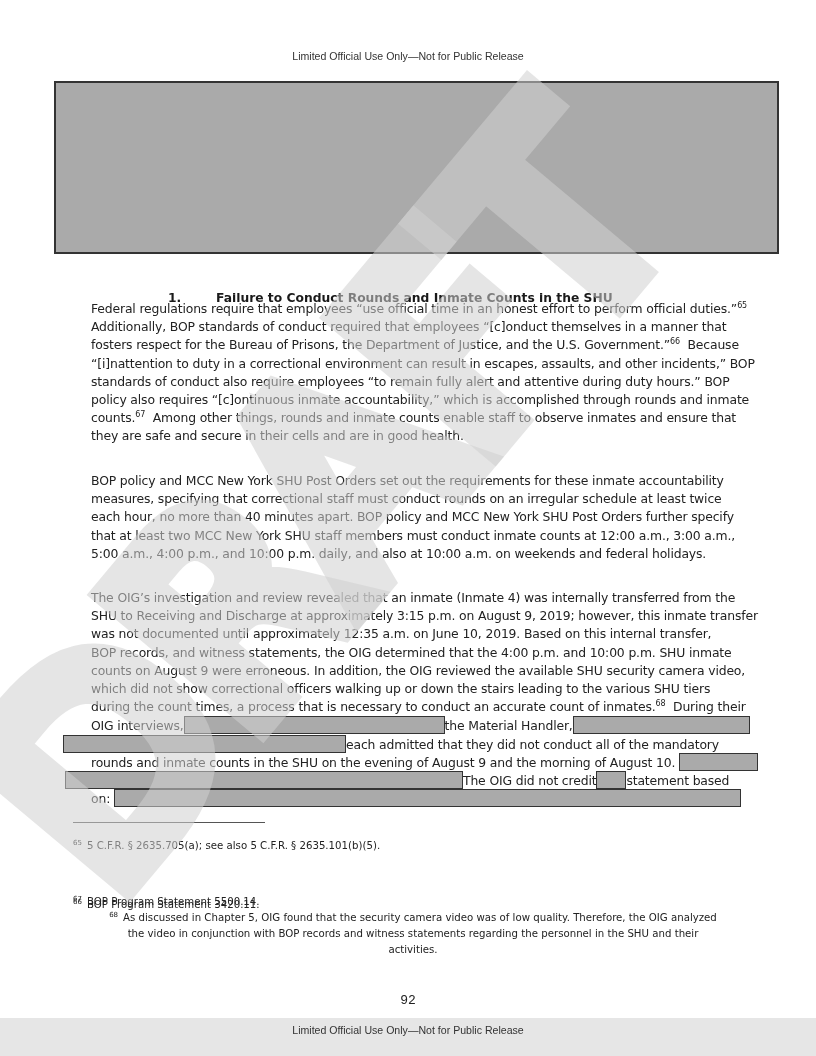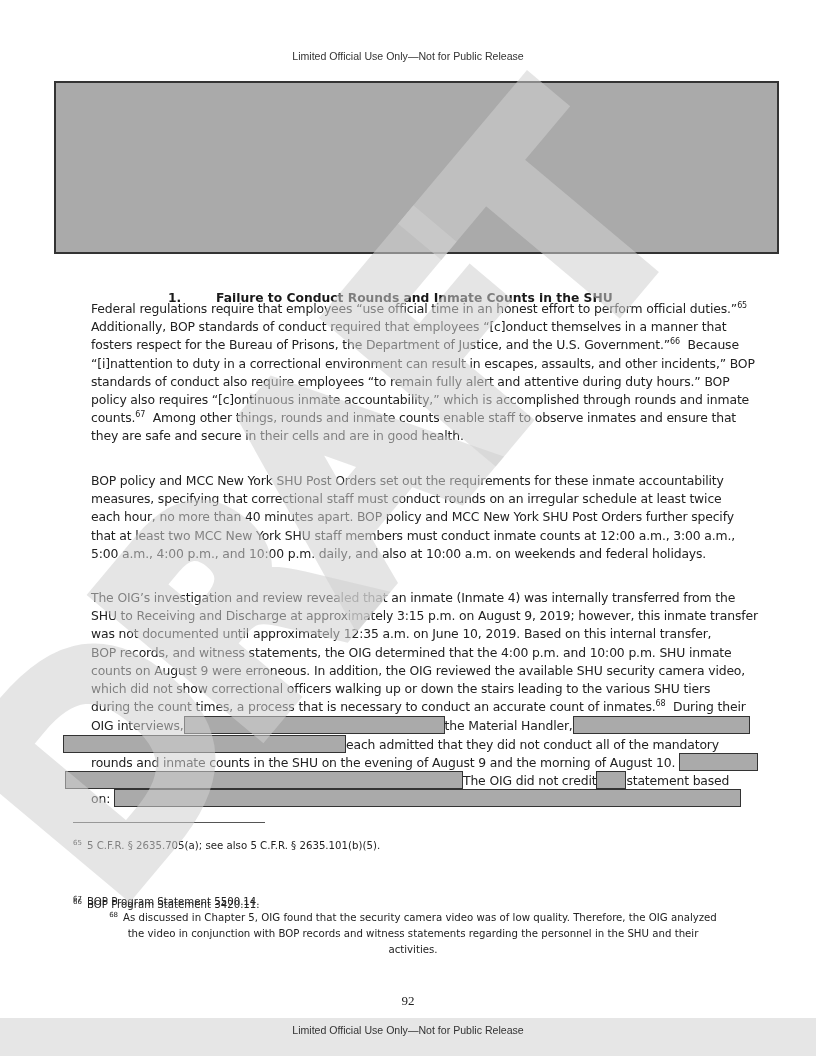--- a/index.html
+++ b/index.html
@@ -41,21 +41,21 @@
   .fn-rule {
     position: absolute; left: 73px; top: 822px; width: 192px; height: 1px; background: #555;
   }
   .fn {
     position: absolute; left: 73px; width: 680px;
     font-size: 10.2px; line-height: 16px; color: #222;
   }
   .fn sup { font-size: 7px; vertical-align: 4px; margin-right: 5px; }
   .page-num {
     position: absolute; top: 993px; left: 0; width: 816px; text-align: center;
-    font-family: Liberation Serif, serif; font-size: 13px; color: #222;
+    font-family: Liberation Mono, monospace; font-size: 13px; color: #222;
   }
   .footer-band {
     position: absolute; left: 0; top: 1018px; width: 816px; height: 38px; background: #e6e6e6;
   }
   .footer-band .ftxt {
     position: absolute; top: 6px; width: 816px; text-align: center;
     font-family: "Liberation Sans", sans-serif; font-size: 11.5px; color: #333;
     transform: scaleX(0.92);
   }
 </style>

